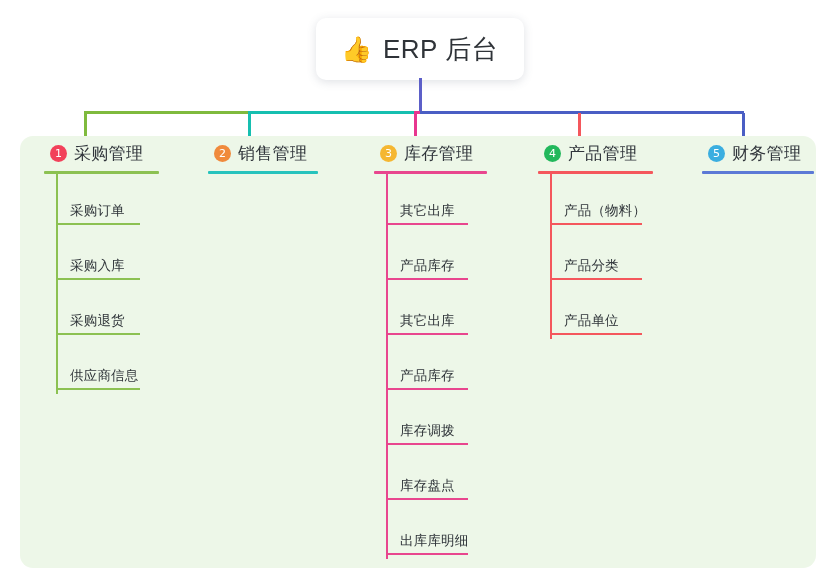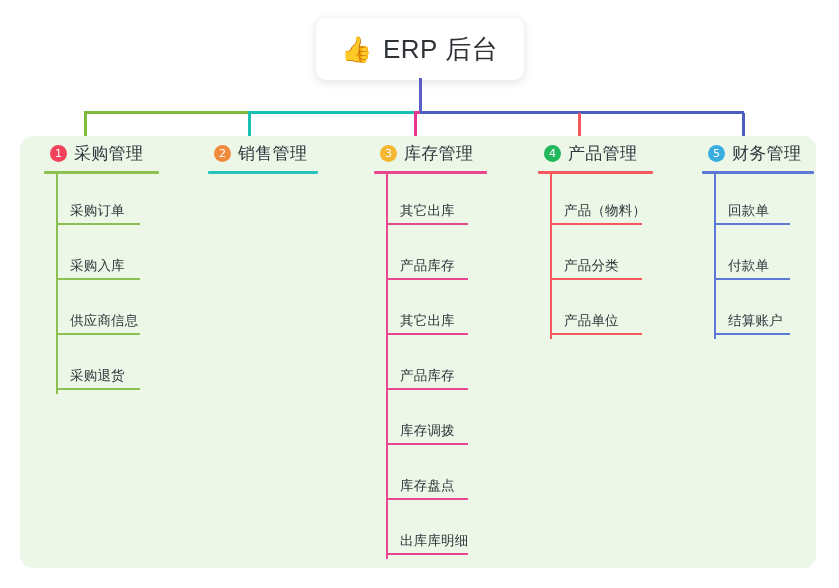--- a/index.html
+++ b/index.html
@@ -114,25 +114,25 @@
           <div class="spine" style="background: rgb(140, 193, 82); height: 220px;"></div>
           <div class="item">
             <span class="item-label">采购订单</span>
             <div class="item-rule" style="background: rgb(140, 193, 82); width: 84px;"></div>
           </div>
           <div class="item">
             <span class="item-label">采购入库</span>
             <div class="item-rule" style="background: rgb(140, 193, 82); width: 84px;"></div>
           </div>
           <div class="item">
+            <span class="item-label">采购退货</span>
+            <div class="item-rule" style="background: rgb(140, 193, 82); width: 84px;"></div>
+          </div>
+          <div class="item">
             <span class="item-label">供应商信息</span>
-            <div class="item-rule" style="background: rgb(140, 193, 82); width: 84px;"></div>
-          </div>
-          <div class="item">
-            <span class="item-label">采购退货</span>
             <div class="item-rule" style="background: rgb(140, 193, 82); width: 84px;"></div>
           </div>
         </div>
       </div>
       <div class="col" style="left: 196px;">
         <div class="col-head">
           <span class="badge" style="background: rgb(240, 138, 60);">2</span>
           <span class="head-label">销售管理</span>
         </div>
         <div class="head-rule" style="background: rgb(39, 195, 189); width: 110px;"></div>
@@ -196,31 +196,16 @@
             <div class="item-rule" style="background: rgb(244, 87, 92); width: 92px;"></div>
           </div>
         </div>
       </div>
       <div class="col" style="left: 690px;">
         <div class="col-head">
           <span class="badge" style="background: rgb(59, 174, 224);">5</span>
           <span class="head-label">财务管理</span>
         </div>
         <div class="head-rule" style="background: rgb(92, 121, 214); width: 112px;"></div>
-        <div class="items">
-          <div class="spine" style="background: rgb(92, 121, 214); height: 165px;"></div>
-          <div class="item">
-            <span class="item-label">回款单</span>
-            <div class="item-rule" style="background: rgb(92, 121, 214); width: 76px;"></div>
-          </div>
-          <div class="item">
-            <span class="item-label">付款单</span>
-            <div class="item-rule" style="background: rgb(92, 121, 214); width: 76px;"></div>
-          </div>
-          <div class="item">
-            <span class="item-label">结算账户</span>
-            <div class="item-rule" style="background: rgb(92, 121, 214); width: 76px;"></div>
-          </div>
-        </div>
       </div>
     </div>
 
 </div>
 
 </body></html>

